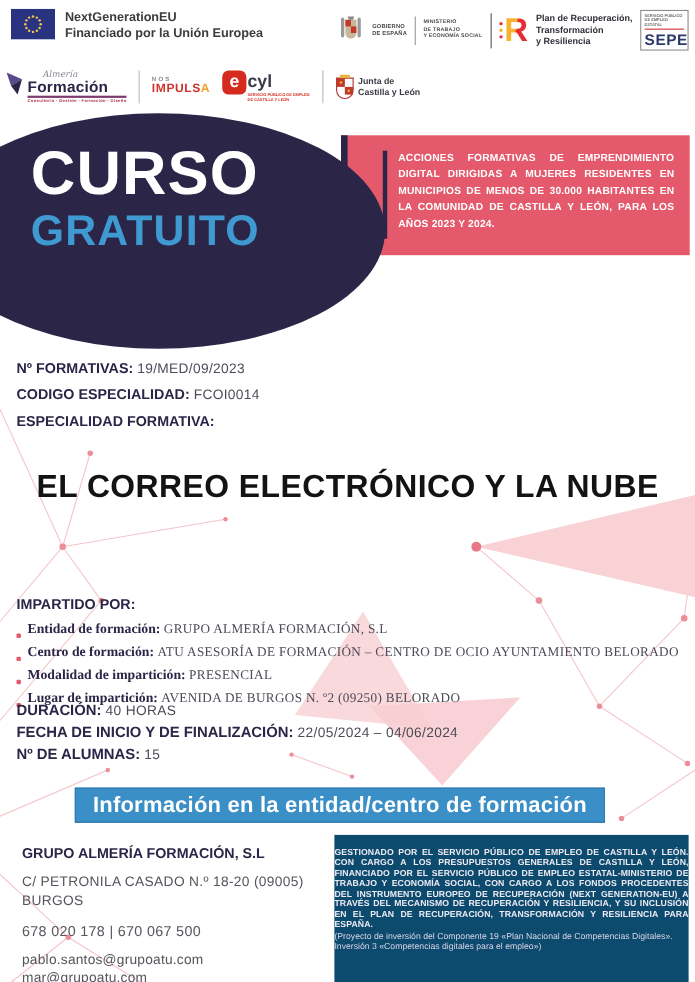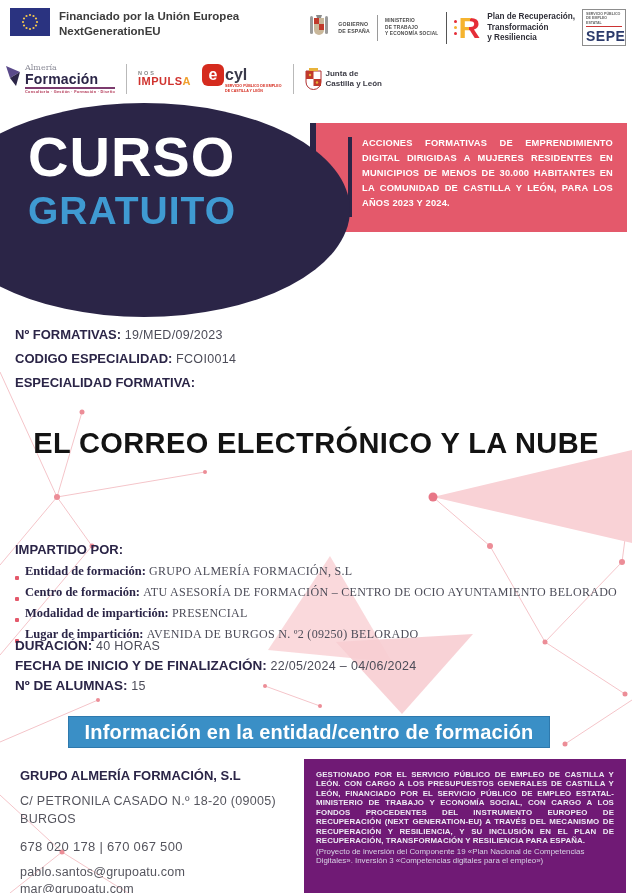--- a/index.html
+++ b/index.html
@@ -35,21 +35,21 @@
   .sepe-box { width:44px; border:1.5px solid #8d8d8d; padding:2px 3px 1px; background:#fff; }
   .sepe-small { font-size:3.6px; font-weight:700; color:#666; line-height:1.25;
                 border-bottom:1px solid #c33; padding-bottom:1px; margin-bottom:1px; }
   .sepe-big { font-size:14px; font-weight:800; color:#2b3a6b; letter-spacing:.5px; }
 
   
   .header2 { position:absolute; top:58px; left:6px; height:42px;
              display:flex; align-items:center; gap:11px; }
   .logo-af { display:flex; gap:3px; align-items:flex-start; }
   .af-mark { width:16px; height:26px; }
-  .af-script { font-family:"DejaVu Serif", serif; font-size:8px; color:#8a8a96; line-height:1; }
+  .af-script { font-family:"DejaVu Serif", serif; font-style:italic; font-size:8px; color:#8a8a96; line-height:1; margin-left:14px; }
   .af-name { font-size:14px; font-weight:800; color:#2b2547; line-height:1; letter-spacing:.2px; }
   .af-rule { height:1.5px; background:#7c3b6e; margin:1px 0 1px; }
   .af-tag { font-size:3.8px; font-weight:700; color:#b03050; letter-spacing:.3px; }
   .h2-sep { width:1px; height:30px; background:#b9b9b9; }
   .impulsa { line-height:1; }
   .impulsa-top { font-size:5.5px; font-weight:700; color:#8a8a8a; letter-spacing:2px; }
   .impulsa-main { font-size:11px; font-weight:800; color:#d0332e; letter-spacing:.5px; }
   .impulsa-a { color:#f0a02e; }
   .ecyl { display:flex; align-items:flex-start; gap:1px; }
   .ecyl-e { width:22px; height:22px; border-radius:6px; background:#d52b1e; color:#fff;
@@ -103,21 +103,21 @@
   .info-banner span { color:#fff; font-size:20px; font-weight:800; letter-spacing:.2px; }
 
   
   .contact { position:absolute; left:20px; top:768px; width:278px; }
   .contact-name { font-size:13px; font-weight:800; color:#2b2547; }
   .contact-address { font-size:12.5px; color:#55555e; margin-top:9px; line-height:1.45; letter-spacing:.3px; }
   .contact-phones { font-size:13px; color:#55555e; margin-top:11px; letter-spacing:.3px; }
   .contact-emails { font-size:12.5px; color:#55555e; margin-top:10px; line-height:1.35; letter-spacing:.2px; }
 
   .legal-box { position:absolute; left:304px; top:759px; width:322px; height:134px;
-               background:#701a75; color:#eceaf3; padding:11px 12px 0; }
+               background:#0c4a6e; color:#eceaf3; padding:11px 0 0; }
   .legal-text { font-size:7.9px; font-weight:600; line-height:1.2; text-align:justify; letter-spacing:.1px; }
   .legal-note { font-size:7.9px; font-weight:400; line-height:1.2; margin-top:1px; color:#d8d5e6; }
 </style>
 </head>
 <body>
 
 <div class="page">
 
   <svg class="layer pattern" width="632" height="893" viewBox="0 0 632 893" xmlns="http://www.w3.org/2000/svg">
     <g stroke="#f2b6bc" stroke-width="1" opacity="0.8">
@@ -176,22 +176,22 @@
               <circle cx="23.5" cy="20" r="1.1"></circle>
             <circle cx="20" cy="21" r="1.1"></circle>
               <circle cx="16.5" cy="20" r="1.1"></circle>
               <circle cx="14" cy="17.5" r="1.1"></circle>
             <circle cx="13" cy="14" r="1.1"></circle>
               <circle cx="14" cy="10.5" r="1.1"></circle>
               <circle cx="16.5" cy="8" r="1.1"></circle>
           </g>
         </svg>
         <div class="eu-text">
+          <div>NextGenerationEU</div>
           <div>Financiado por la Unión Europea</div>
-          <div>NextGenerationEU</div>
         </div>
       </div>
 
       <div class="gov-group">
         <svg class="escudo" viewBox="0 0 24 27">
           <rect x="3" y="2" width="3" height="18" rx="1.5" fill="#9a9a9a"></rect>
           <rect x="18" y="2" width="3" height="18" rx="1.5" fill="#9a9a9a"></rect>
           <path d="M7 4 h10 v12 a5 5 0 0 1 -10 0 z" fill="#c9b79a"></path>
           <rect x="7" y="4" width="5" height="6" fill="#c0392b"></rect>
           <rect x="12" y="10" width="5" height="6" fill="#c0392b"></rect>

